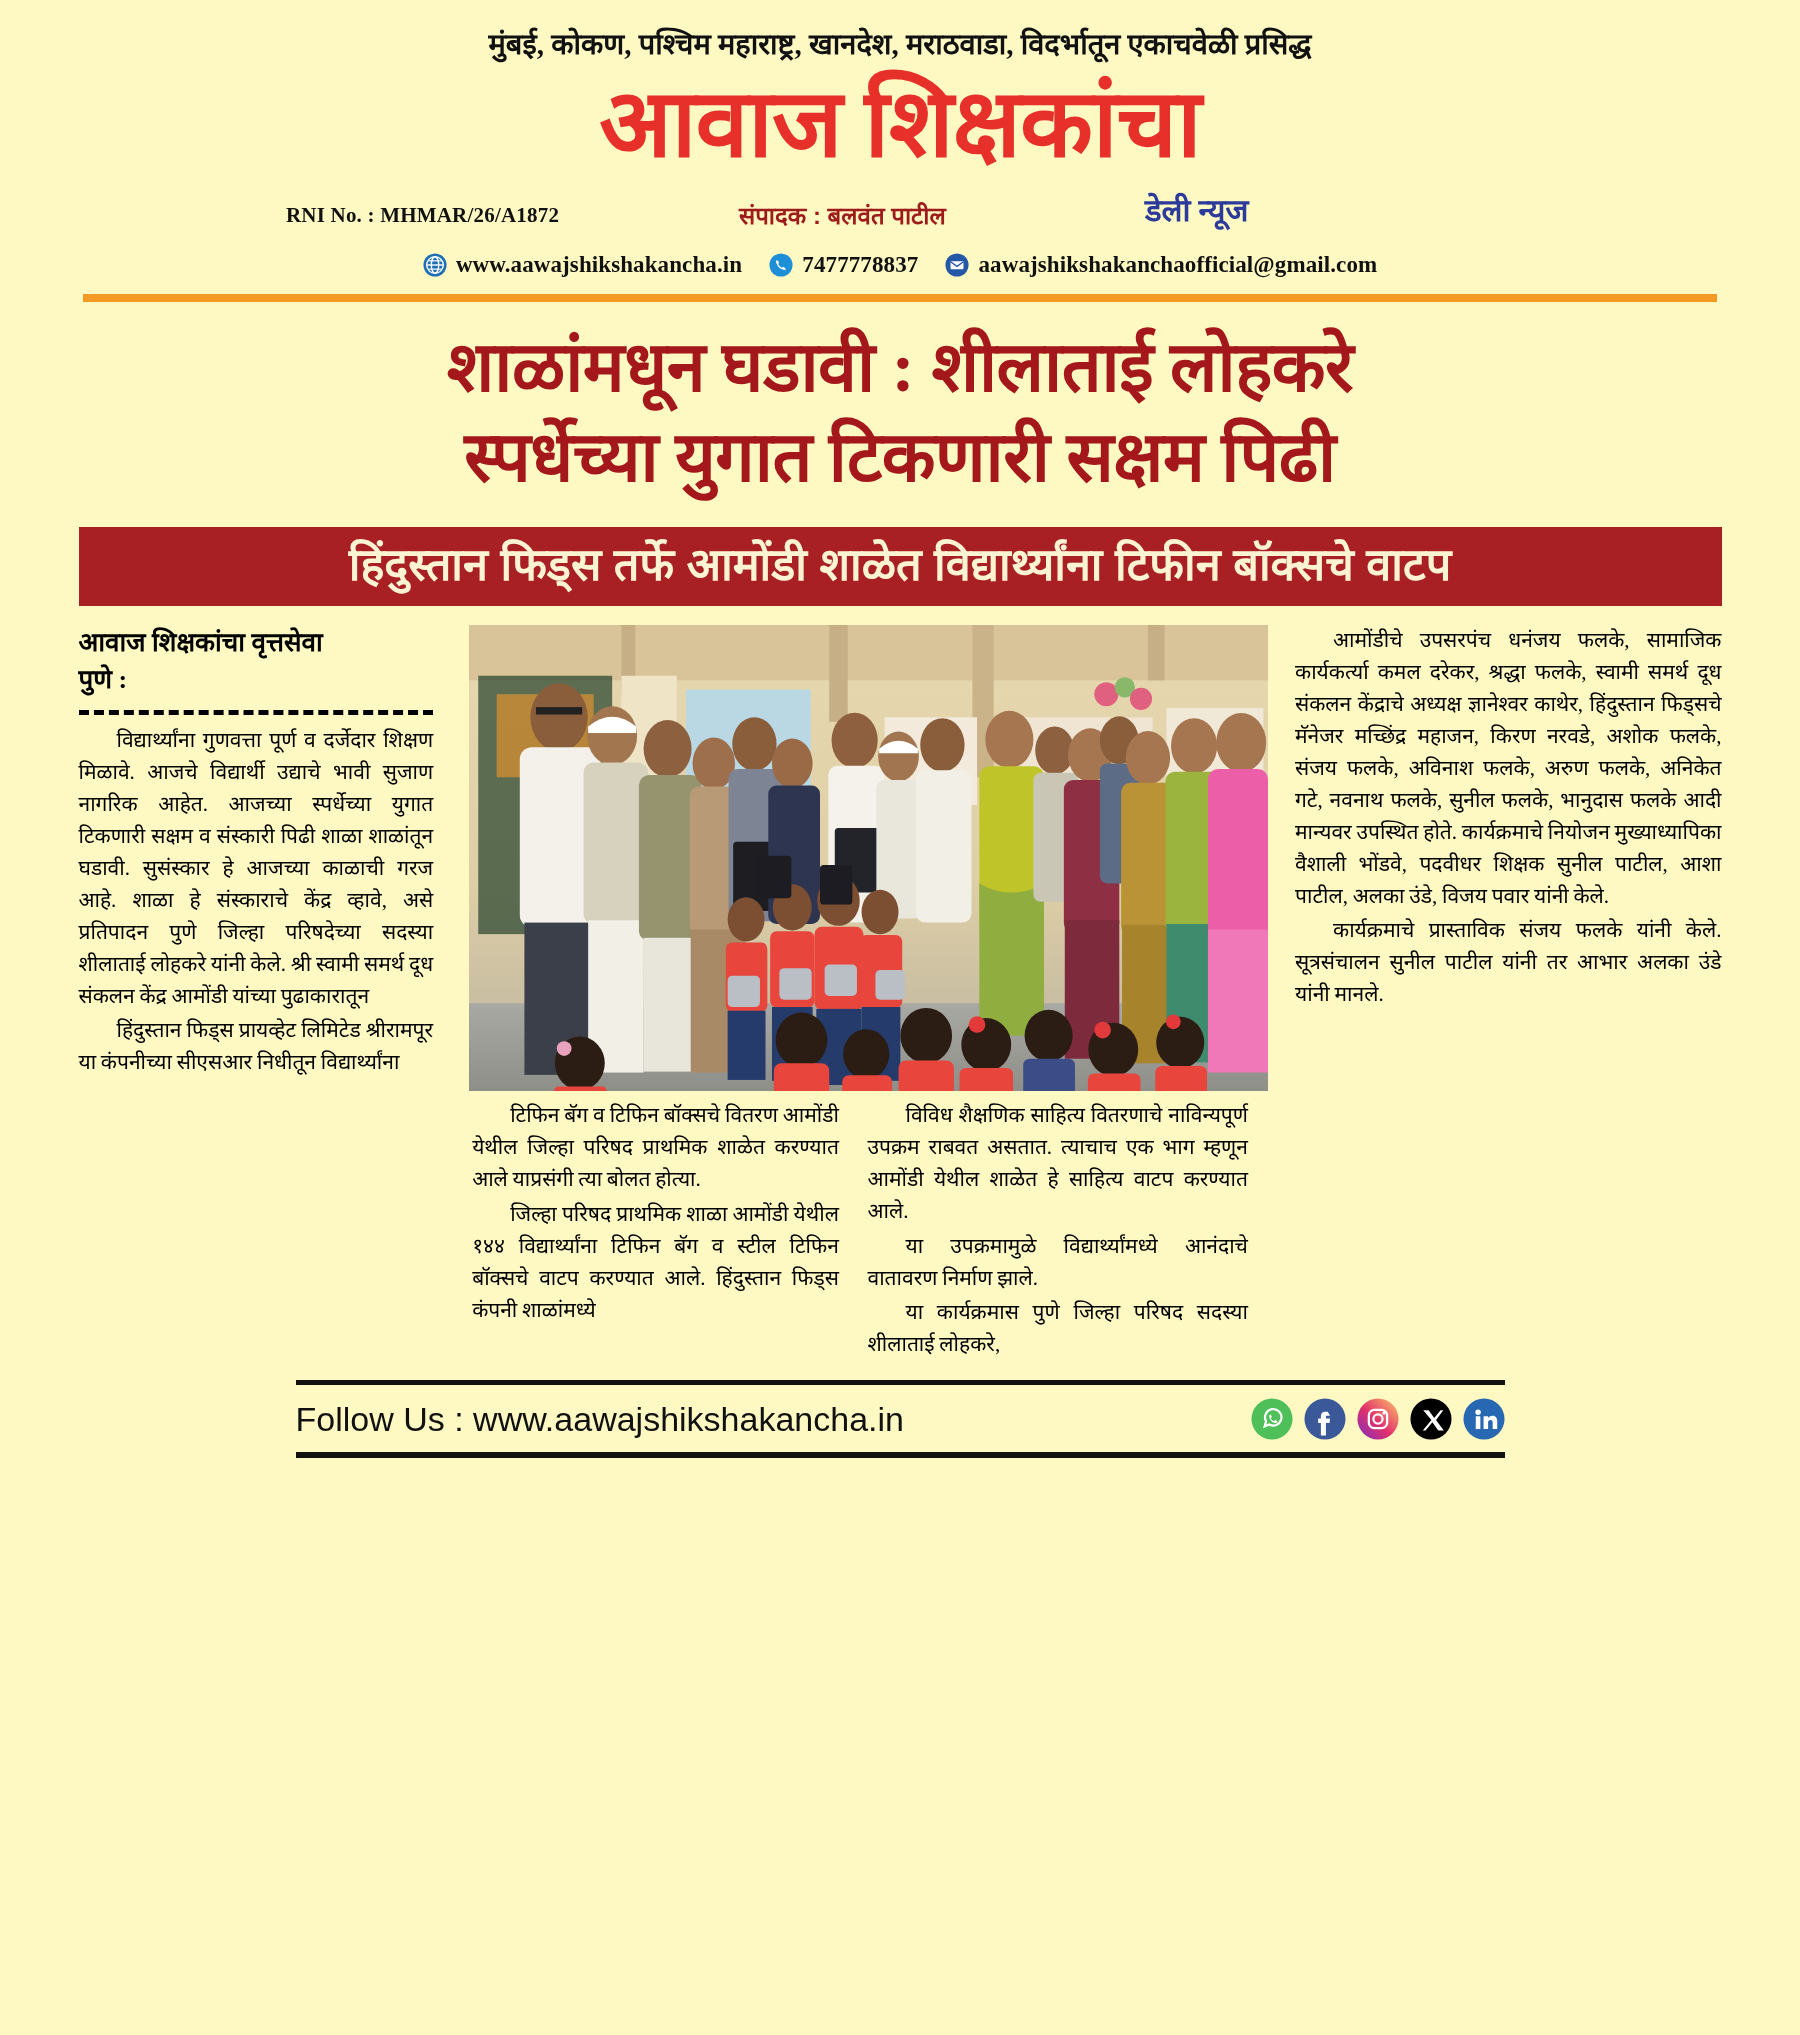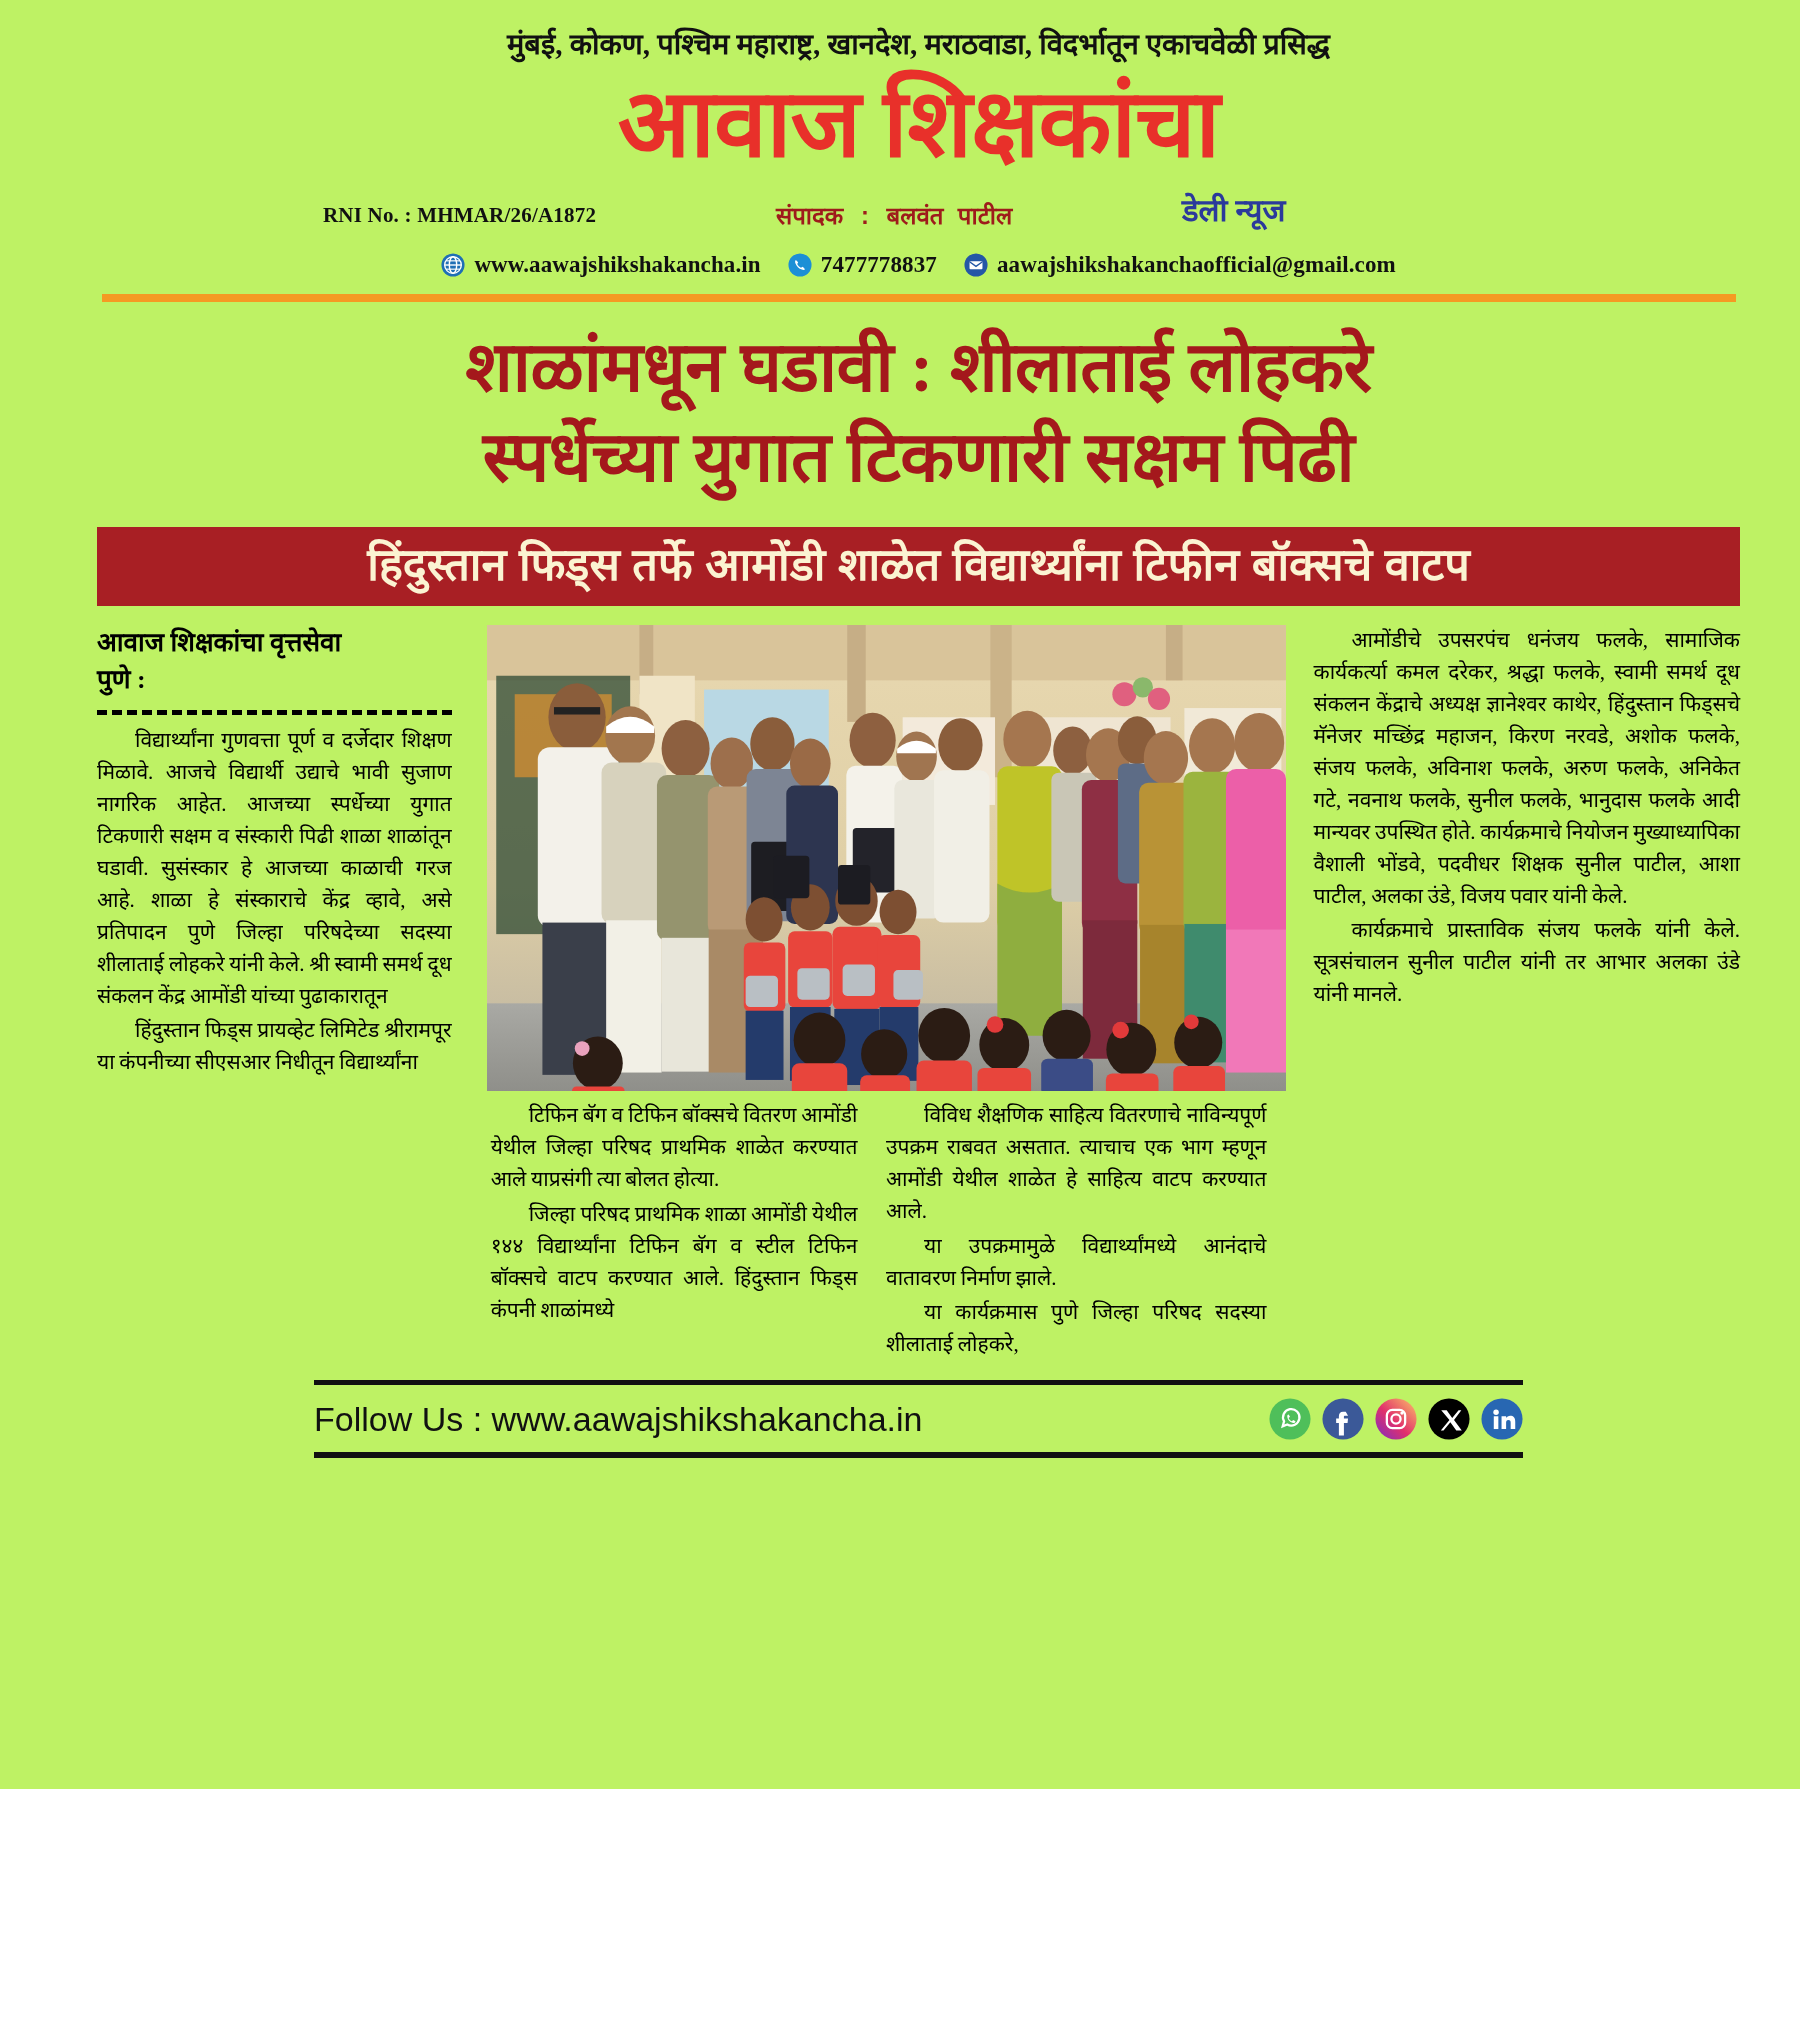--- a/index.html
+++ b/index.html
@@ -3,21 +3,21 @@
 <meta charset="utf-8">
 <style>
   html,body{margin:0;padding:0;background:#ffffff;}
   body{
     width:1800px;height:2035px;
     font-family:"Liberation Serif","DejaVu Serif",serif;
     color:#000;
     -webkit-font-smoothing:antialiased;
     overflow:hidden;
   }
-  .page{position:relative;width:1800px;height:1789px;background:#bef264;box-sizing:border-box;padding-left:37px;}
+  .page{position:relative;width:1800px;height:2035px;background:#fef9c3;box-sizing:border-box;}
 
   
   .masthead{padding-top:28px;text-align:center;}
   .strapline{
     font-family:"Liberation Serif","DejaVu Serif",serif;
     font-weight:700;font-size:29px;color:#111;letter-spacing:0px;
     line-height:1.15;
   }
   .logo-row{margin-top:14px;position:relative;height:115px;}
   .logo-title{
@@ -30,21 +30,21 @@
   }
   .rni{
     position:absolute;left:286px;top:17.5px;
     font-weight:700;font-size:21px;color:#111;
     font-family:"Liberation Serif","DejaVu Serif",serif;
     letter-spacing:0.2px;
   }
   .editor{
     position:absolute;left:739px;top:12px;
     font-weight:700;font-size:24px;color:#9E1B1B;
-    font-family:Liberation Mono, monospace;
+    font-family:Liberation Sans, sans-serif;
   }
   .daily{
     position:absolute;left:1145px;top:2.3px;
     font-weight:700;font-size:31px;color:#2B3A9B;
     font-family:"Liberation Serif","DejaVu Serif",serif;
   }
 
   .contact-row{
     display:flex;align-items:center;justify-content:center;
     gap:27px;margin-top:15.7px;

